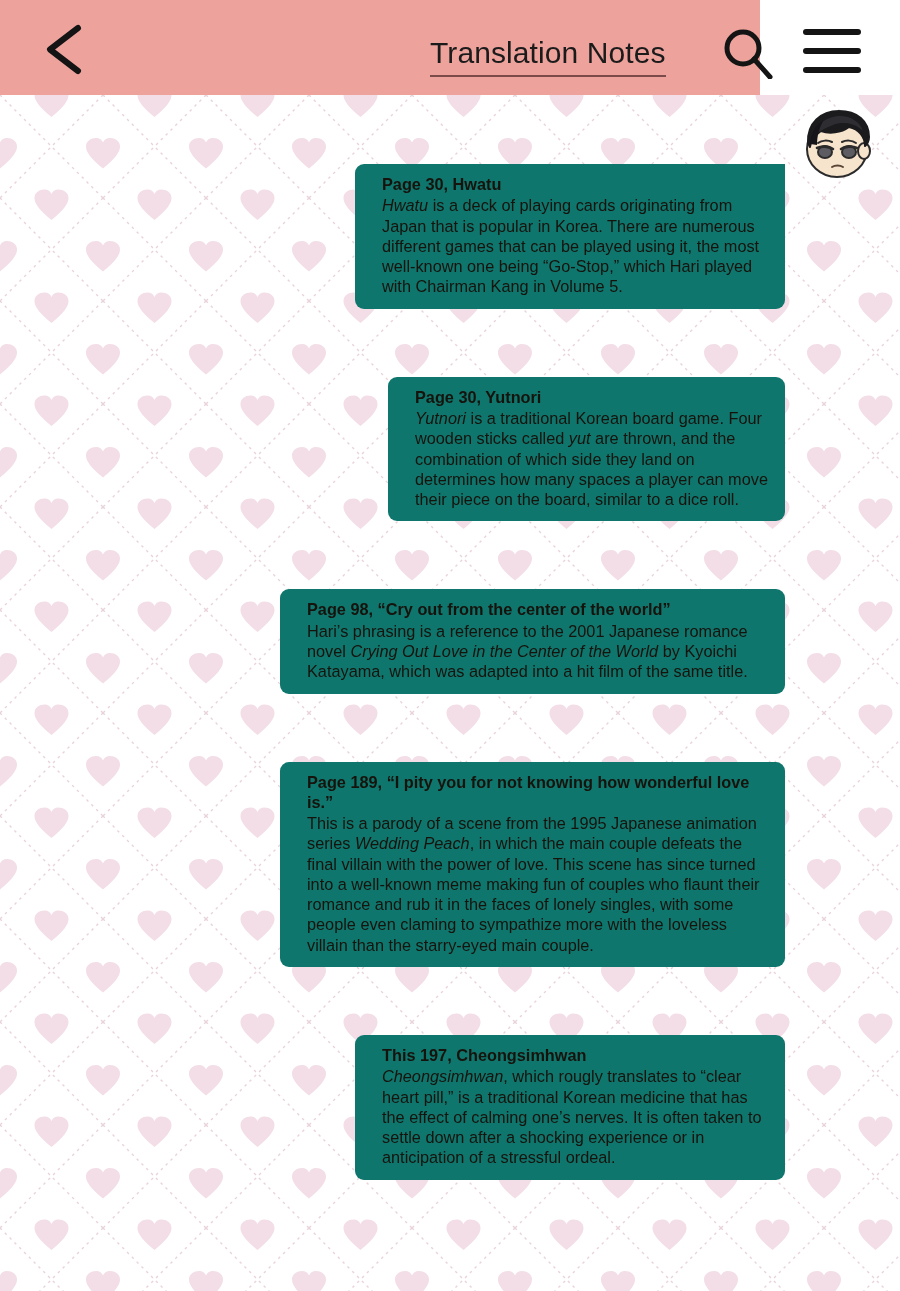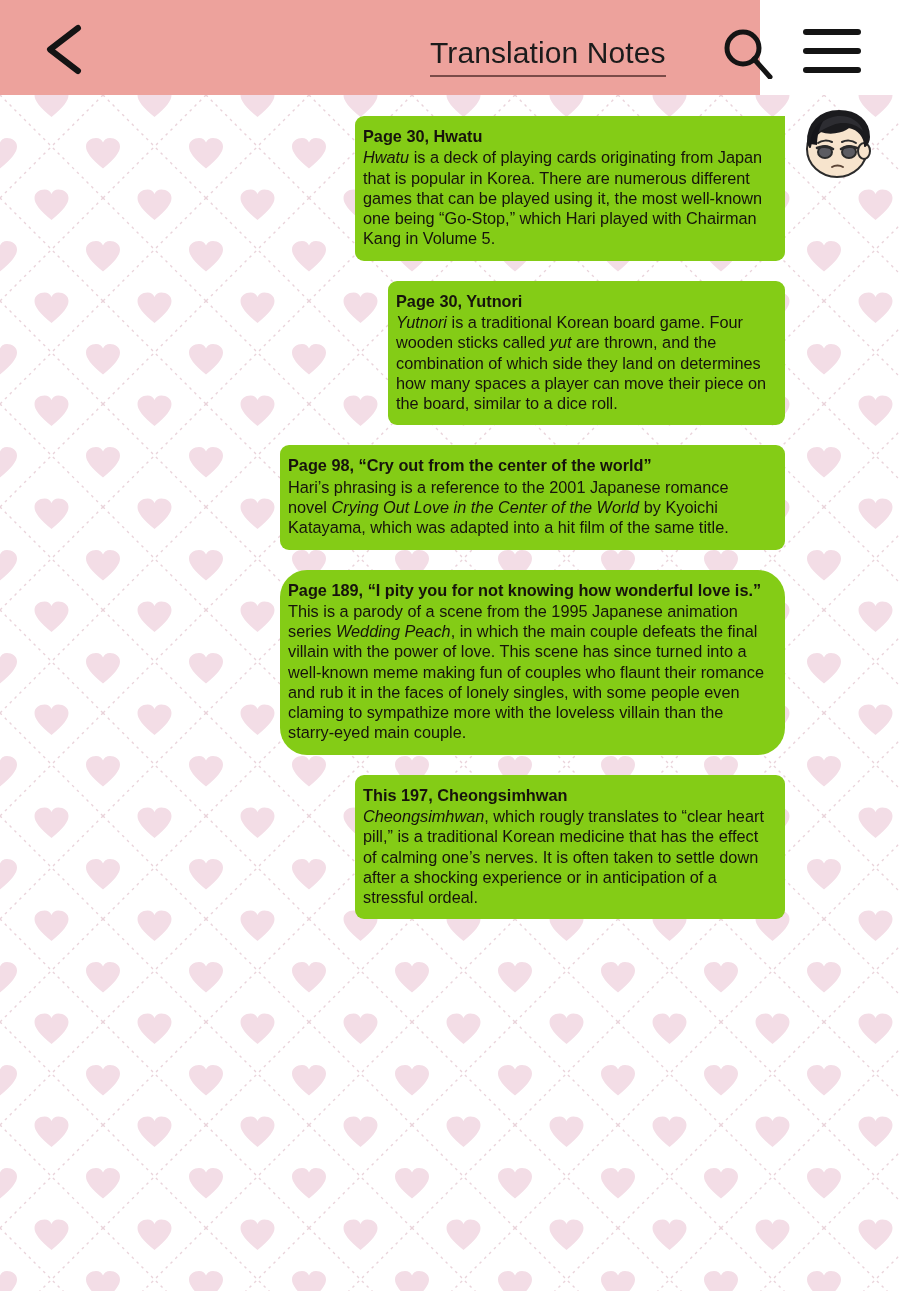--- a/index.html
+++ b/index.html
@@ -87,27 +87,28 @@
     z-index: 5;
     padding-top: 21px;
   }
   .note-row {
     display: flex;
     justify-content: flex-end;
     padding-right: 115px;
     margin-bottom: 20px;
   }
   .note-card {
-    background: #84cc16;
+    background: #0f766e;
     border-radius: 9px;
-    padding: 10px 14px 12px 8px;
+    padding: 10px 14px 12px 27px;
     color: #16130c;
     font-size: 16.3px;
     line-height: 1.245;
     max-width: 505px;
+    margin-top: 48px;
   }
   .note-card.with-tail {
     border-top-right-radius: 0;
   }
   .note-title {
     font-weight: bold;
     display: block;
     margin-bottom: 1px;
   }
   .note-body { display: block; }
@@ -218,21 +219,21 @@
         <span class="note-body"><i>Yutnori</i> is a traditional Korean board game. Four wooden sticks called <i>yut</i> are thrown, and the combination of which side they land on determines how many spaces a player can move their piece on the board, similar to a dice roll.</span>
       </div>
     </div>
     <div class="note-row">
       <div class="note-card" style="width: 519px;">
         <span class="note-title">Page 98, “Cry out from the center of the world”</span>
         <span class="note-body">Hari’s phrasing is a reference to the 2001 Japanese romance novel <i>Crying Out Love in the Center of the World</i> by Kyoichi Katayama, which was adapted into a hit film of the same title.</span>
       </div>
     </div>
     <div class="note-row">
-      <div class="note-card" style="width: 505px; border-radius: 27px;">
+      <div class="note-card" style="width: 505px;">
         <span class="note-title">Page 189, “I pity you for not knowing how wonderful love is.”</span>
         <span class="note-body">This is a parody of a scene from the 1995 Japanese animation series <i>Wedding Peach</i>, in which the main couple defeats the final villain with the power of love. This scene has since turned into a well-known meme making fun of couples who flaunt their romance and rub it in the faces of lonely singles, with some people even claming to sympathize more with the loveless villain than the starry-eyed main couple.</span>
       </div>
     </div>
     <div class="note-row">
       <div class="note-card" style="width: 430px;">
         <span class="note-title">This 197, Cheongsimhwan</span>
         <span class="note-body"><i>Cheongsimhwan</i>, which rougly translates to “clear heart pill,” is a traditional Korean medicine that has the effect of calming one’s nerves. It is often taken to settle down after a shocking experience or in anticipation of a stressful ordeal.</span>
       </div>
     </div>

